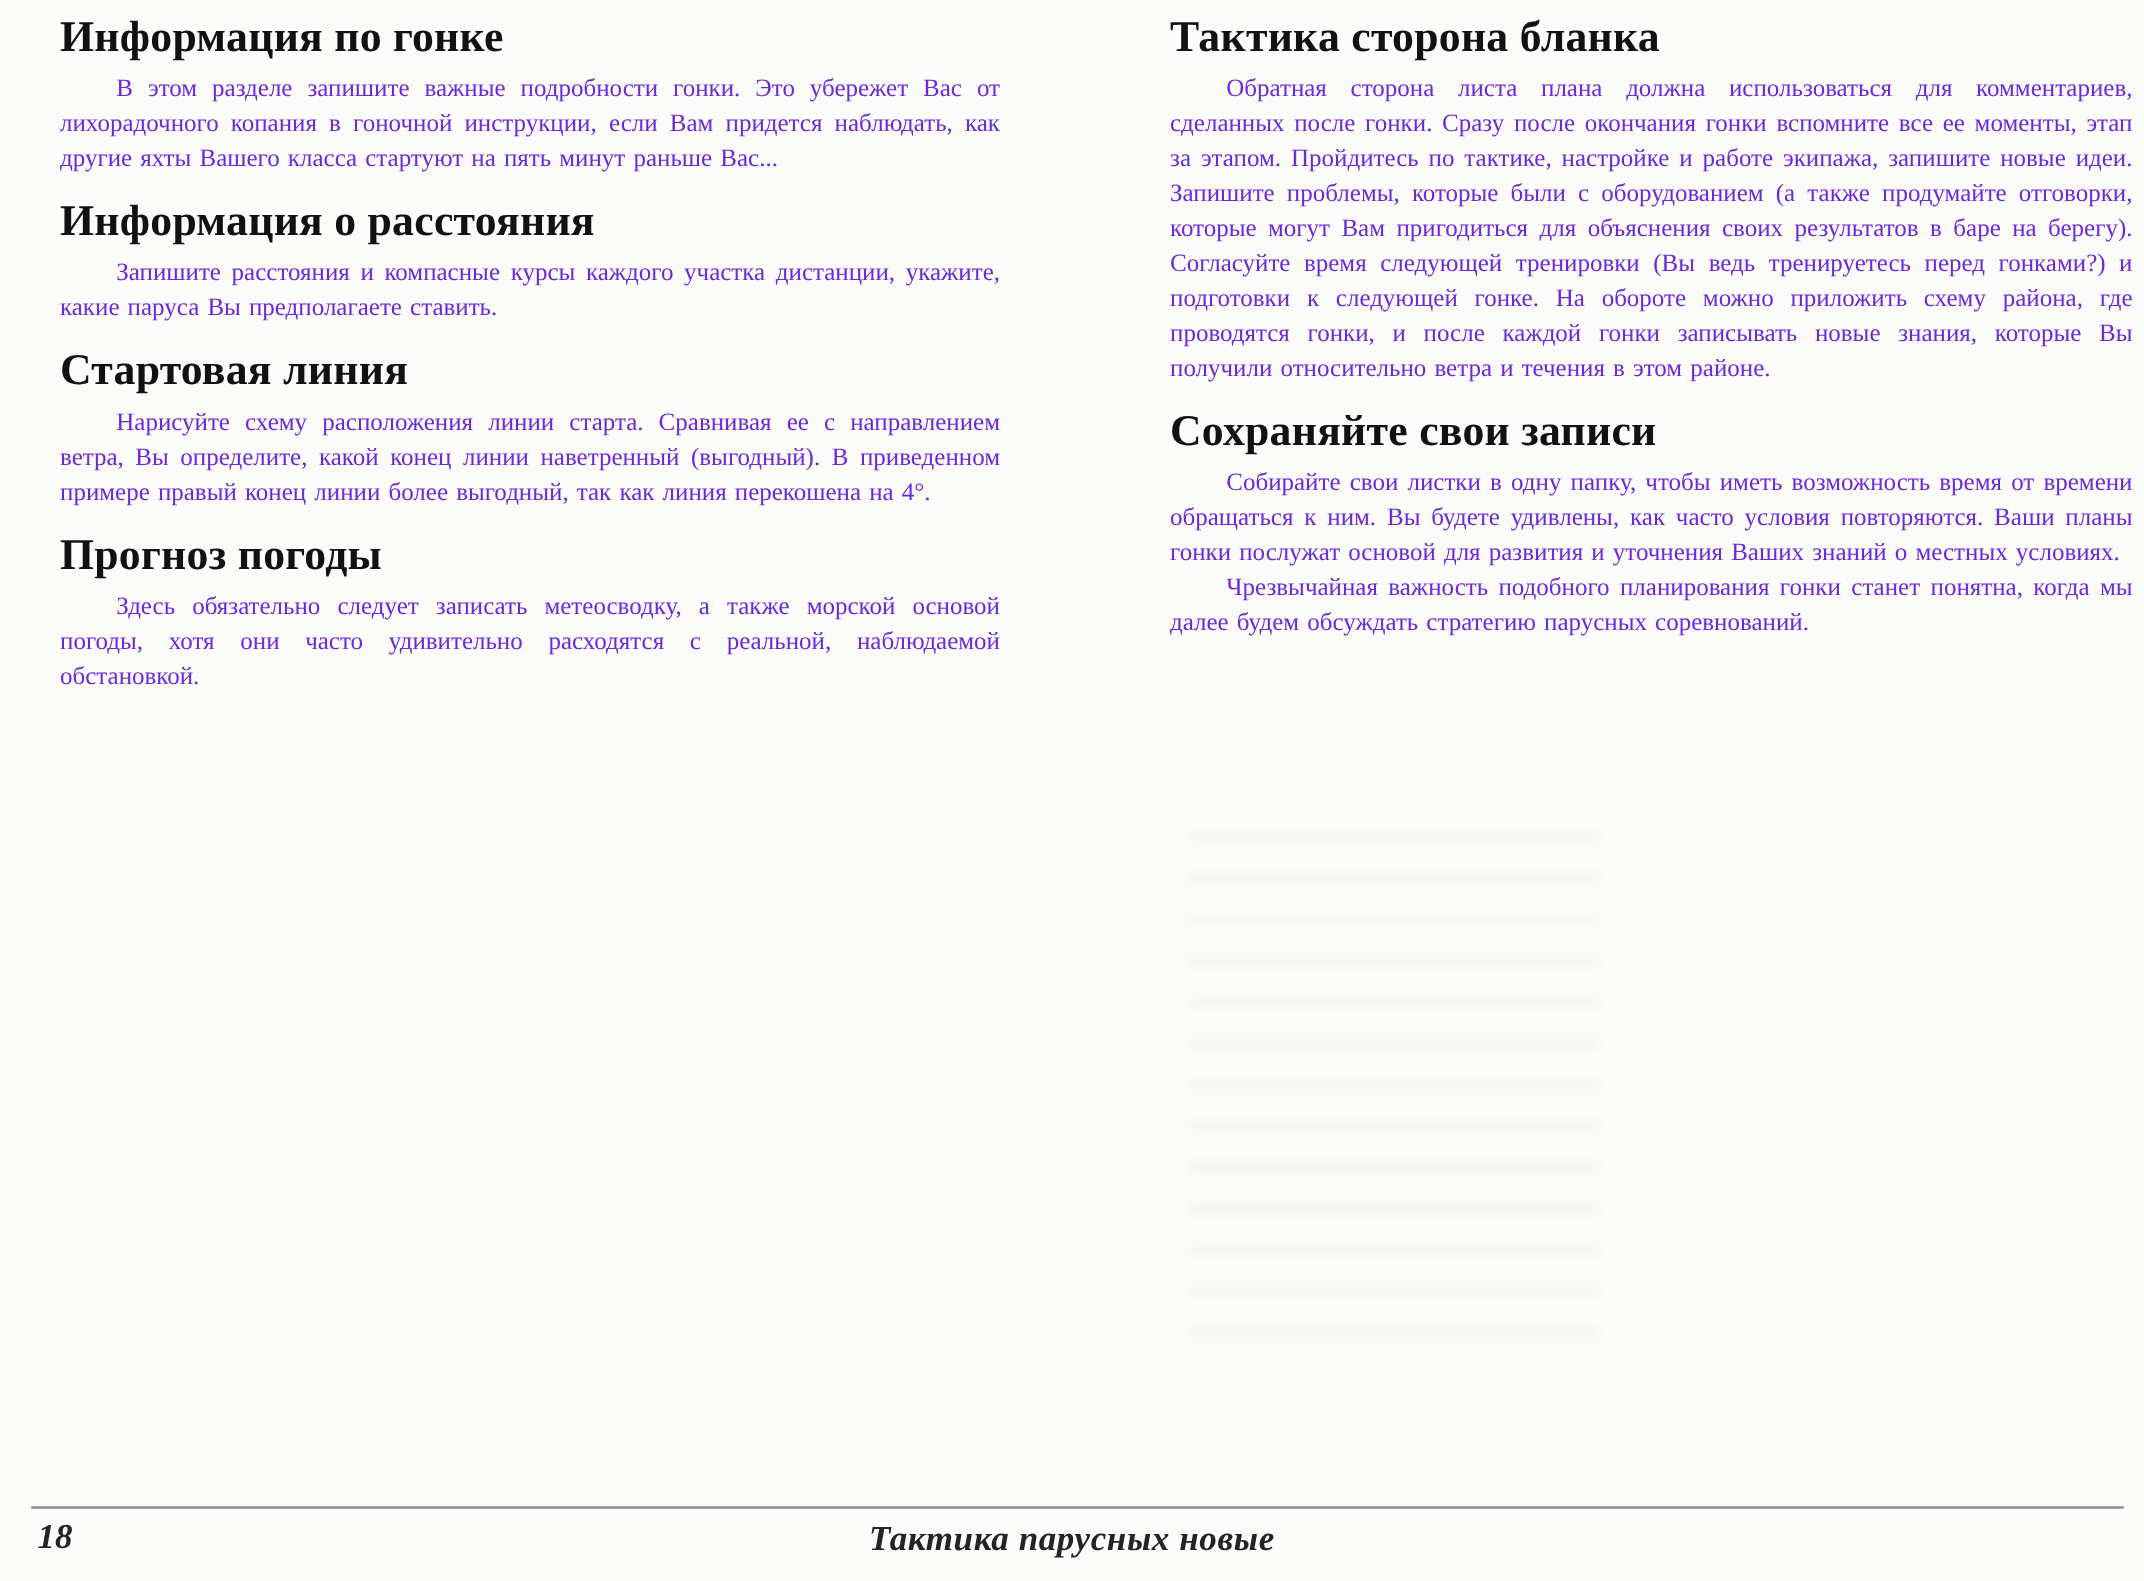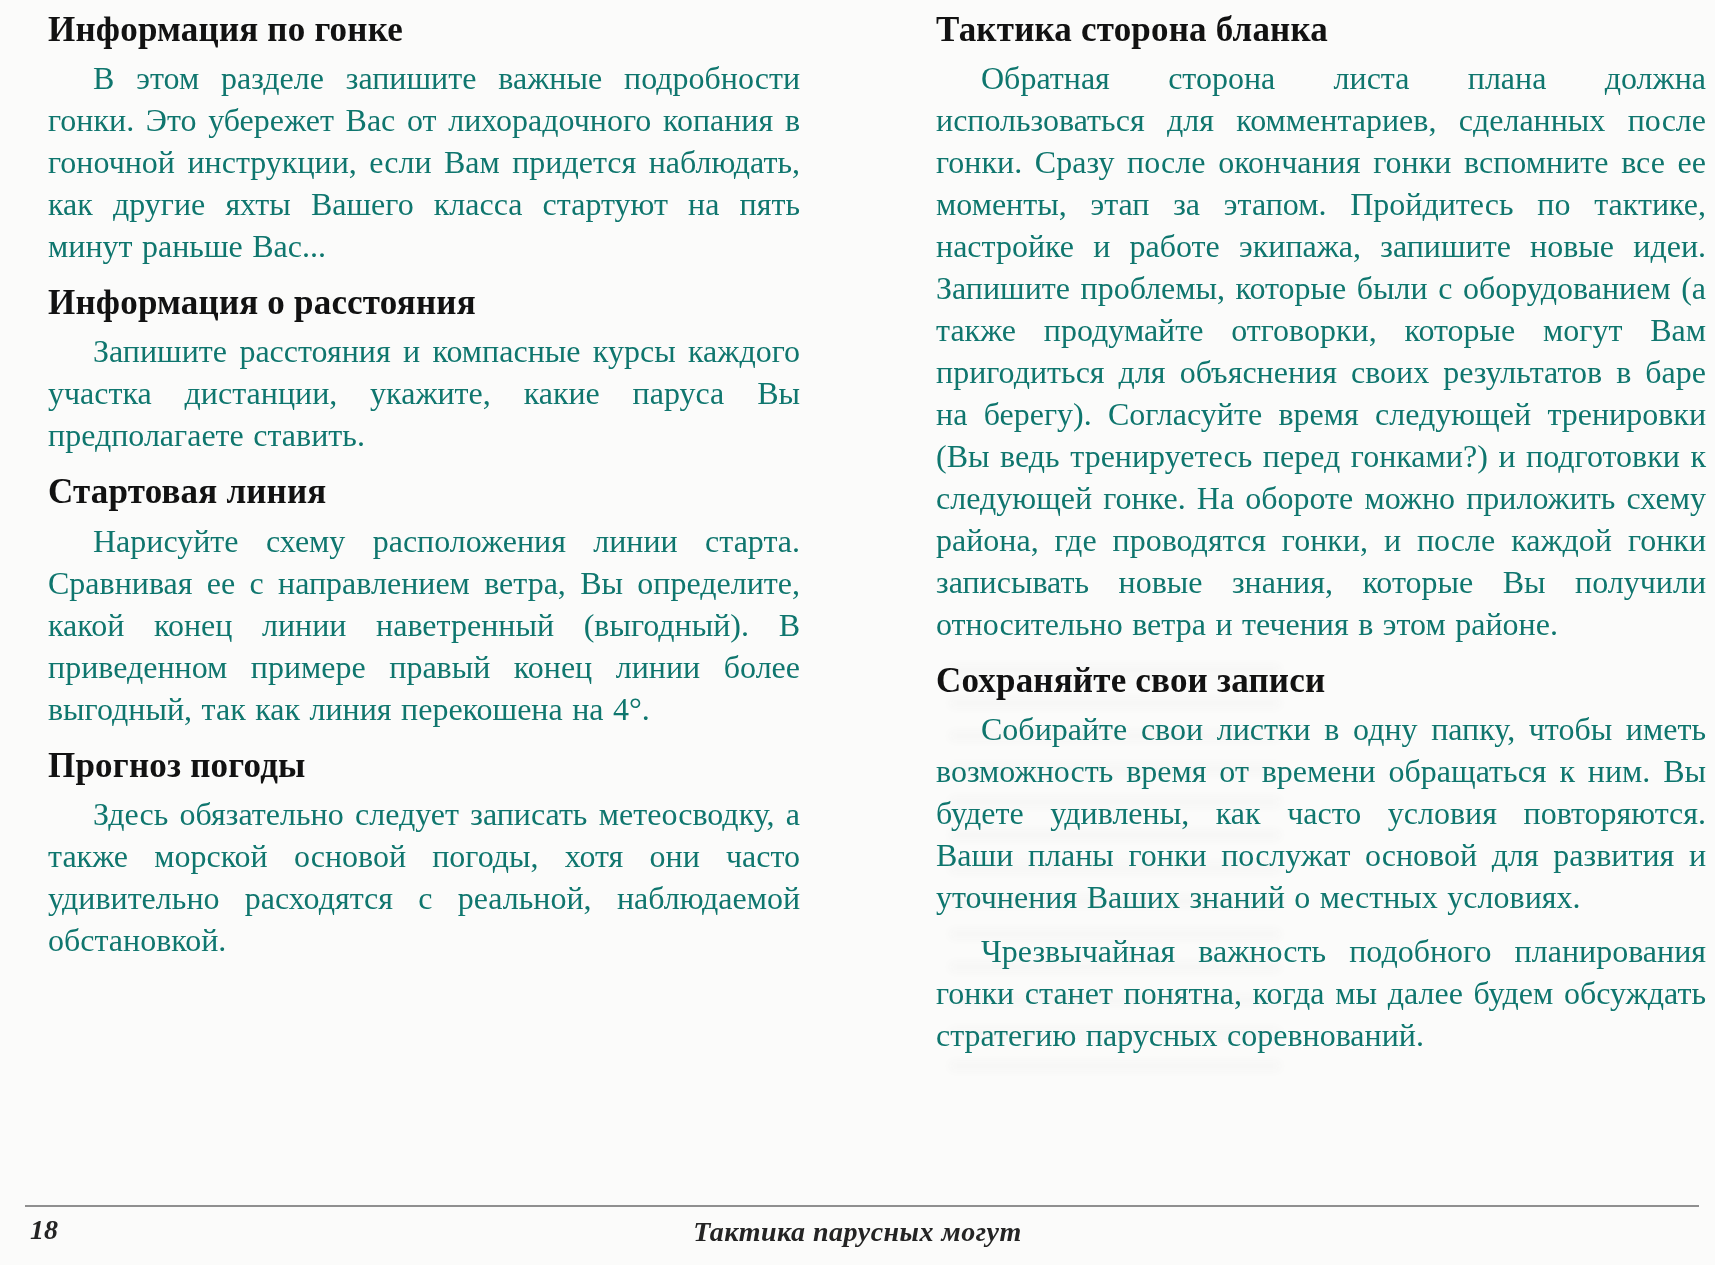--- a/index.html
+++ b/index.html
@@ -35,30 +35,30 @@
     line-height: 1.12;
     font-weight: 700;
     color: #121212;
     margin: 16px 0 8px 0;
     letter-spacing: 0.2px;
   }
   .col > .section-heading:first-child {
     margin-top: 2px;
   }
   .body-para {
-    font-size: 32px;
-    line-height: 42px;
+    font-size: 20px;
+    line-height: 28px;
     margin: 0;
     text-align: justify;
     text-indent: 45px;
-    color: #0f766e;
+    color: #6d28d9;
     word-spacing: 1.5px;
   }
   .body-para + .body-para {
-    margin-top: 12px;
+    margin-top: 0;
   }
   
   .bleed-artifact {
     position: absolute;
     left: 950px;
     top: 665px;
     width: 330px;
     height: 430px;
     background: repeating-linear-gradient(
       180deg,
@@ -130,15 +130,15 @@
     </div>
 
   </div>
 
   <div class="bleed-artifact"></div>
 
   <div class="footer-rule"></div>
 
   <div class="page-number">18</div>
 
-  <div class="running-title">Тактика парусных могут</div>
+  <div class="running-title">Тактика парусных новые</div>
 
 </div>
 
 </body></html>

